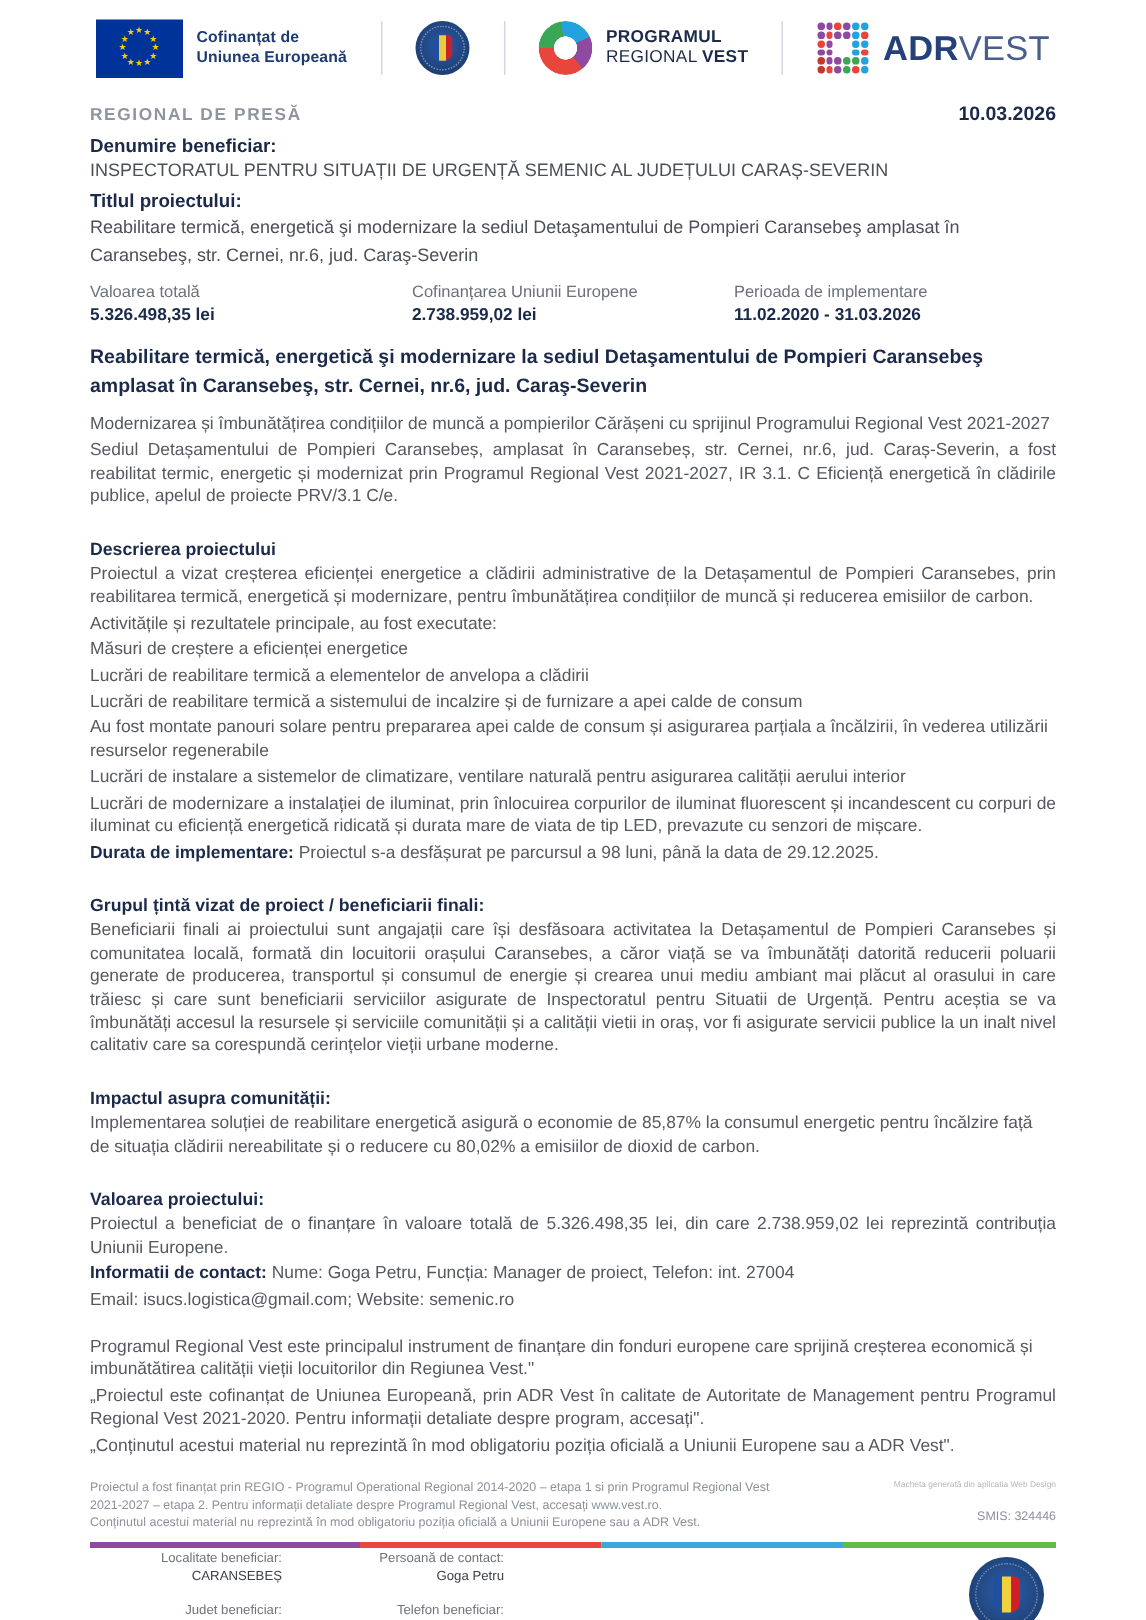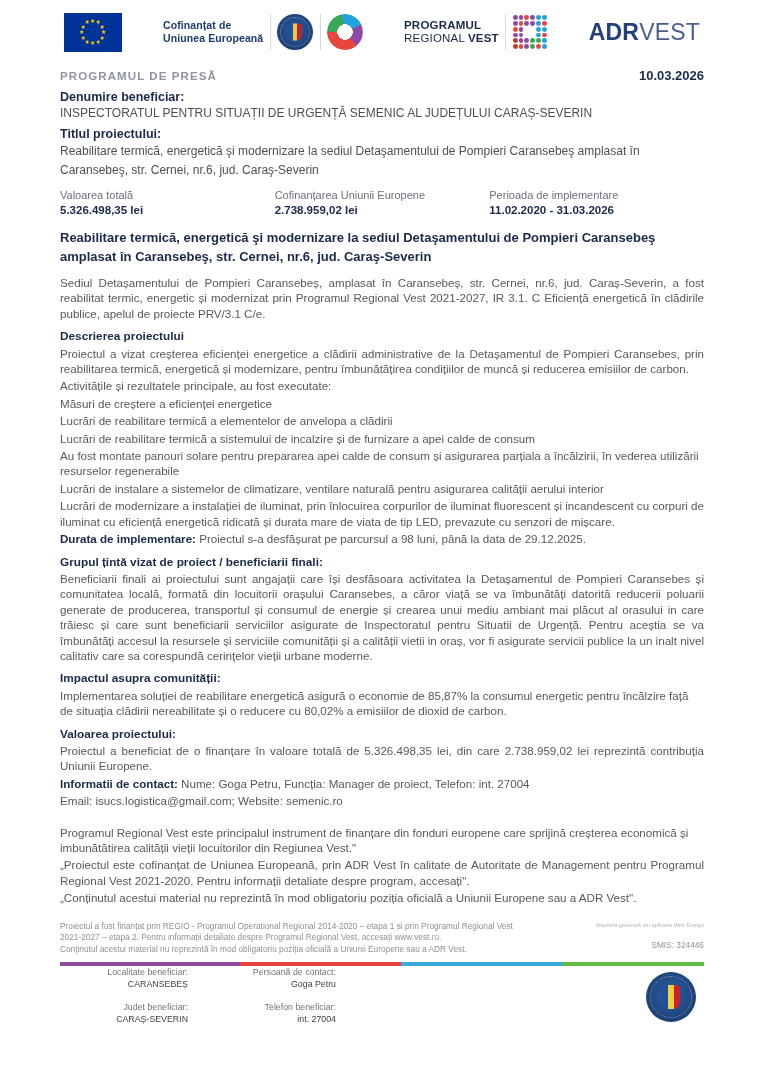--- a/index.html
+++ b/index.html
@@ -29,21 +29,20 @@
     display: flex;
     align-items: center;
     justify-content: space-between;
     height: 62px;
     padding: 8px 4px 6px 4px;
     box-sizing: border-box;
   }
   .logo-cell {
     display: flex;
     align-items: center;
-    gap: 32px;
   }
   .divider {
     width: 1px;
     height: 36px;
     background: #d4d7dd;
   }
 
   
   .eu-flag {
     width: 58px;
@@ -217,21 +216,21 @@
     line-height: 15.4px;
     color: #55595f;
     margin: 0 0 2px 0;
     text-align: justify;
   }
   p.body.nj { text-align: left; }
   h3.sub {
     font-size: 11.8px;
     color: #1b2a4a;
     font-weight: bold;
-    margin: 8px 0 1px 0;
+    margin: 20px 0 1px 0;
     line-height: 15.4px;
   }
   .inline-lbl {
     font-weight: bold;
     color: #1b2a4a;
   }
 
   .gap-sm { height: 7px; }
   .gap-md { height: 14px; }
 
@@ -406,21 +405,21 @@
           <i style="background: rgb(35, 163, 221);"></i>
         </div>
       <div class="adr-text"><span>ADR</span><span class="lite">VEST</span></div>
     </div>
 
   </div>
 
   <div class="doc">
 
     <div class="row-press">
-      <div class="press-label">PROGRAMUL DE PRESĂ</div>
+      <div class="press-label">REGIONAL DE PRESĂ</div>
       <div class="press-date">10.03.2026</div>
     </div>
 
     <h2 class="lbl">Denumire beneficiar:</h2>
     <p class="val">INSPECTORATUL PENTRU SITUAȚII DE URGENȚĂ SEMENIC AL JUDEȚULUI CARAȘ-SEVERIN</p>
 
     <h2 class="lbl">Titlul proiectului:</h2>
     <p class="val two-line">Reabilitare termică, energetică şi modernizare la sediul Detaşamentului de Pompieri Caransebeş amplasat în Caransebeş, str. Cernei, nr.6, jud. Caraş-Severin</p>
 
     <div class="stats">
@@ -433,20 +432,21 @@
         <div class="stat-value">2.738.959,02 lei</div>
       </div>
       <div class="stat">
         <div class="stat-label">Perioada de implementare</div>
         <div class="stat-value">11.02.2020 - 31.03.2026</div>
       </div>
     </div>
 
     <h1 class="proj">Reabilitare termică, energetică şi modernizare la sediul Detaşamentului de Pompieri Caransebeş amplasat în Caransebeş, str. Cernei, nr.6, jud. Caraş-Severin</h1>
 
+    <p class="body nj">Modernizarea și îmbunătățirea condițiilor de muncă a pompierilor Cărășeni cu sprijinul Programului Regional Vest 2021-2027</p>
     <p class="body">Sediul Detașamentului de Pompieri Caransebeș, amplasat în Caransebeș, str. Cernei, nr.6, jud. Caraș-Severin, a fost reabilitat termic, energetic și modernizat prin Programul Regional Vest 2021-2027,  IR 3.1. C Eficiență energetică în clădirile publice, apelul de proiecte PRV/3.1 C/e.</p>
 
     <h3 class="sub">Descrierea proiectului</h3>
     <p class="body">Proiectul a vizat creșterea eficienței energetice a clădirii administrative de la Detașamentul de Pompieri Caransebes, prin reabilitarea termică, energetică și modernizare, pentru îmbunătățirea condițiilor de muncă și reducerea emisiilor de carbon.</p>
 
     <p class="body nj">Activitățile și rezultatele principale, au fost executate:</p>
     <p class="body nj">Măsuri de creștere a eficienței energetice</p>
     <p class="body nj">Lucrări de reabilitare termică a elementelor de anvelopa a clădirii</p>
     <p class="body nj">Lucrări de reabilitare termică a sistemului de incalzire și de furnizare a apei calde de consum</p>
     <p class="body nj">Au fost montate panouri solare pentru prepararea apei calde de consum și asigurarea parțiala a încălzirii, în vederea utilizării resurselor regenerabile</p>

